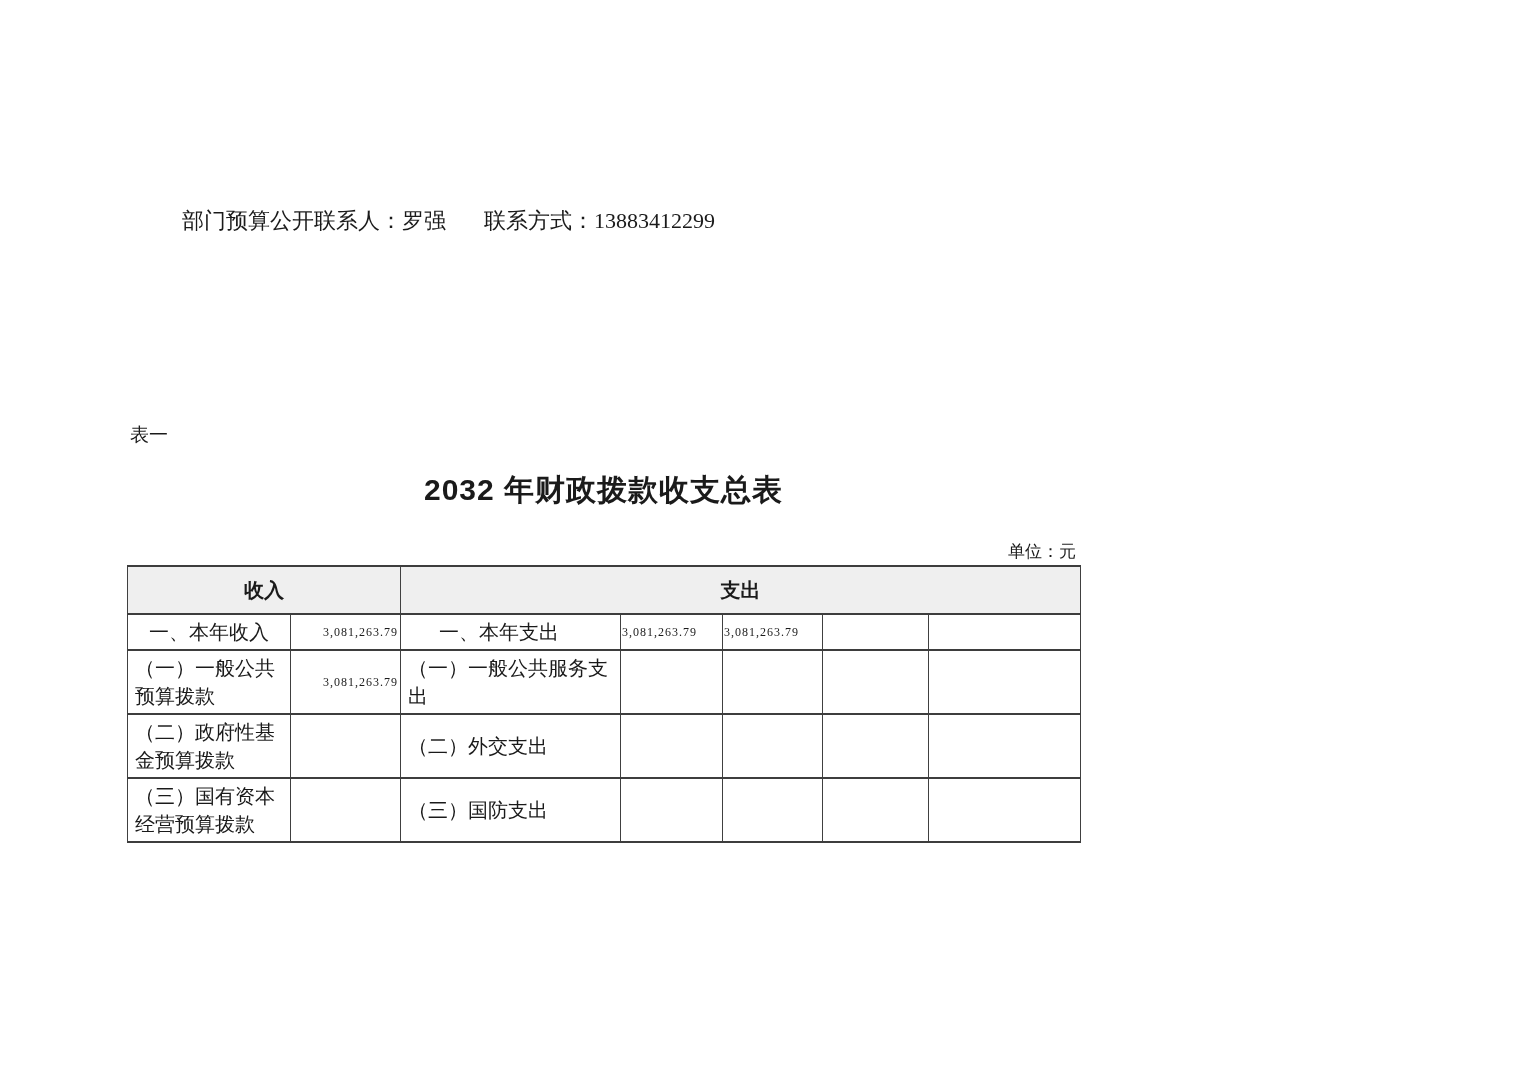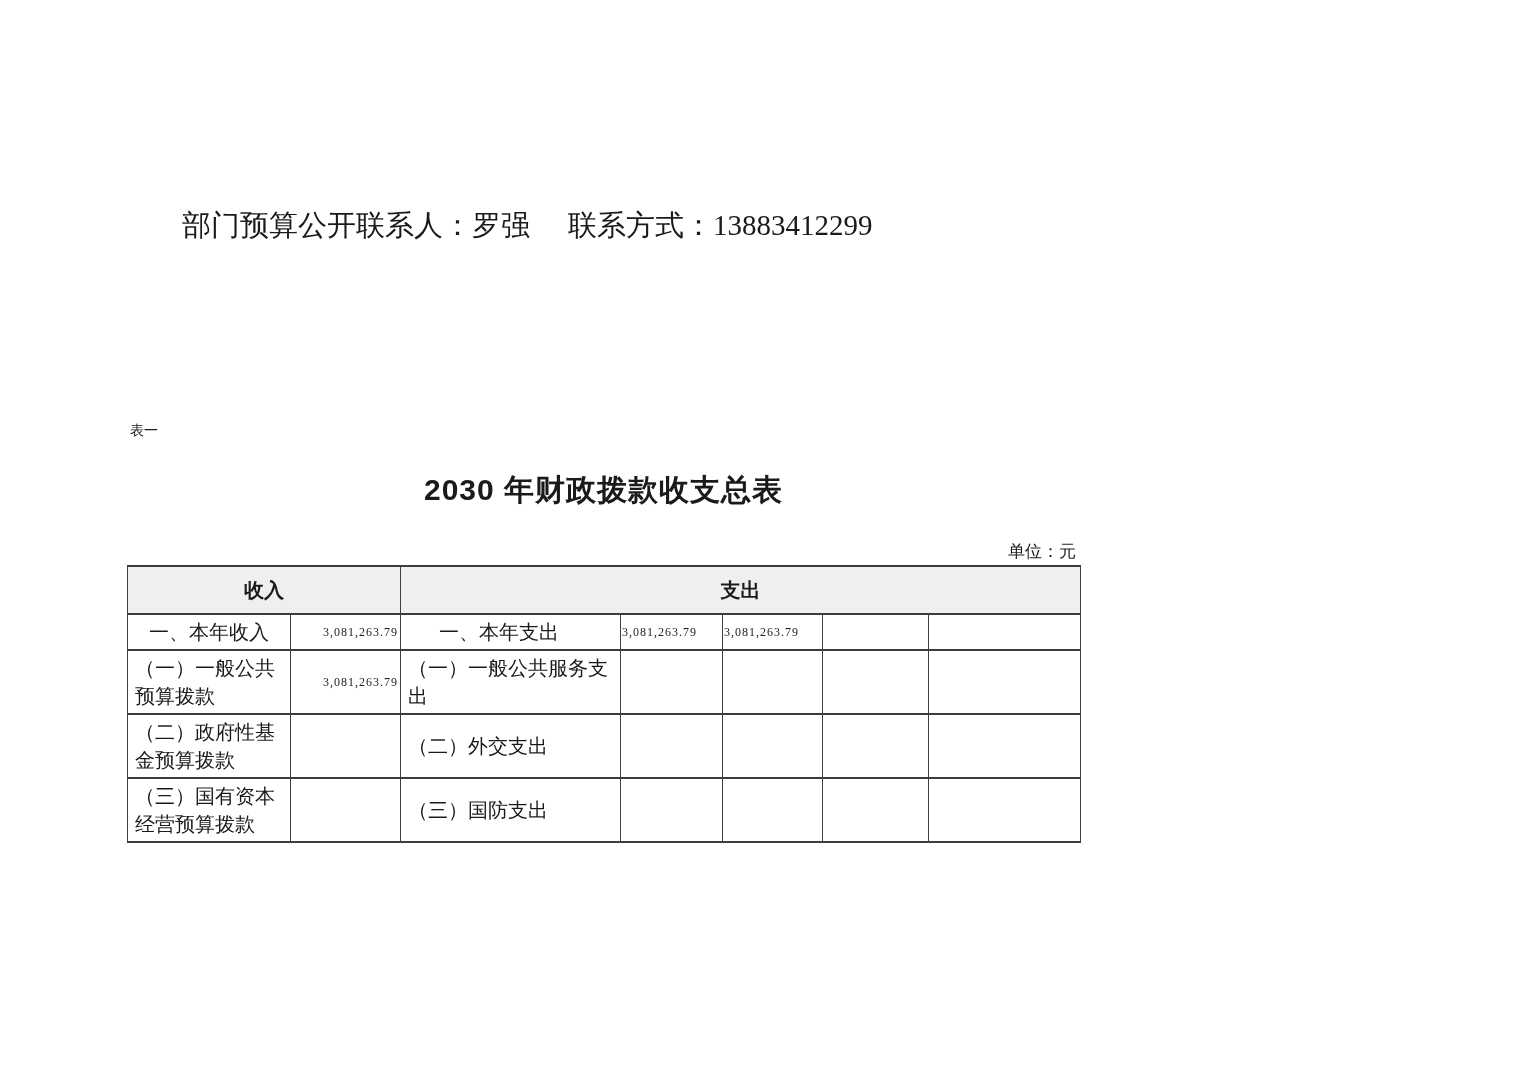--- a/index.html
+++ b/index.html
@@ -10,30 +10,30 @@
     background: #ffffff;
     overflow: hidden;
     font-family: "Liberation Serif", serif;
     color: #1a1a1a;
   }
 
   .contact-line {
     position: absolute;
     left: 182px;
     top: 206px;
-    font-size: 29px;
+    font-size: 22px;
     white-space: nowrap;
   }
   .contact-line .contact-method { margin-left: 38px; }
 
   .table-tag {
     position: absolute;
     left: 130px;
     top: 422px;
-    font-size: 14px;
+    font-size: 19px;
   }
 
   .doc-title {
     position: absolute;
     left: 127px;
     top: 470px;
     width: 953px;
     margin: 0;
     text-align: center;
     font-family: "Liberation Sans", sans-serif;
@@ -107,21 +107,21 @@
 <body>
 
 <div class="canvas">
 
   <div class="contact-line">
     <span>部门预算公开联系人：罗强</span><span class="contact-method">联系方式：13883412299</span>
   </div>
 
   <div class="table-tag">表一</div>
 
-  <h1 class="doc-title">2030 年财政拨款收支总表</h1>
+  <h1 class="doc-title">2032 年财政拨款收支总表</h1>
 
   <div class="unit-note">单位：元</div>
 
   <table class="budget-table">
     <colgroup>
       <col style="width:163px">
       <col style="width:110px">
       <col style="width:220px">
       <col style="width:102px">
       <col style="width:100px">

